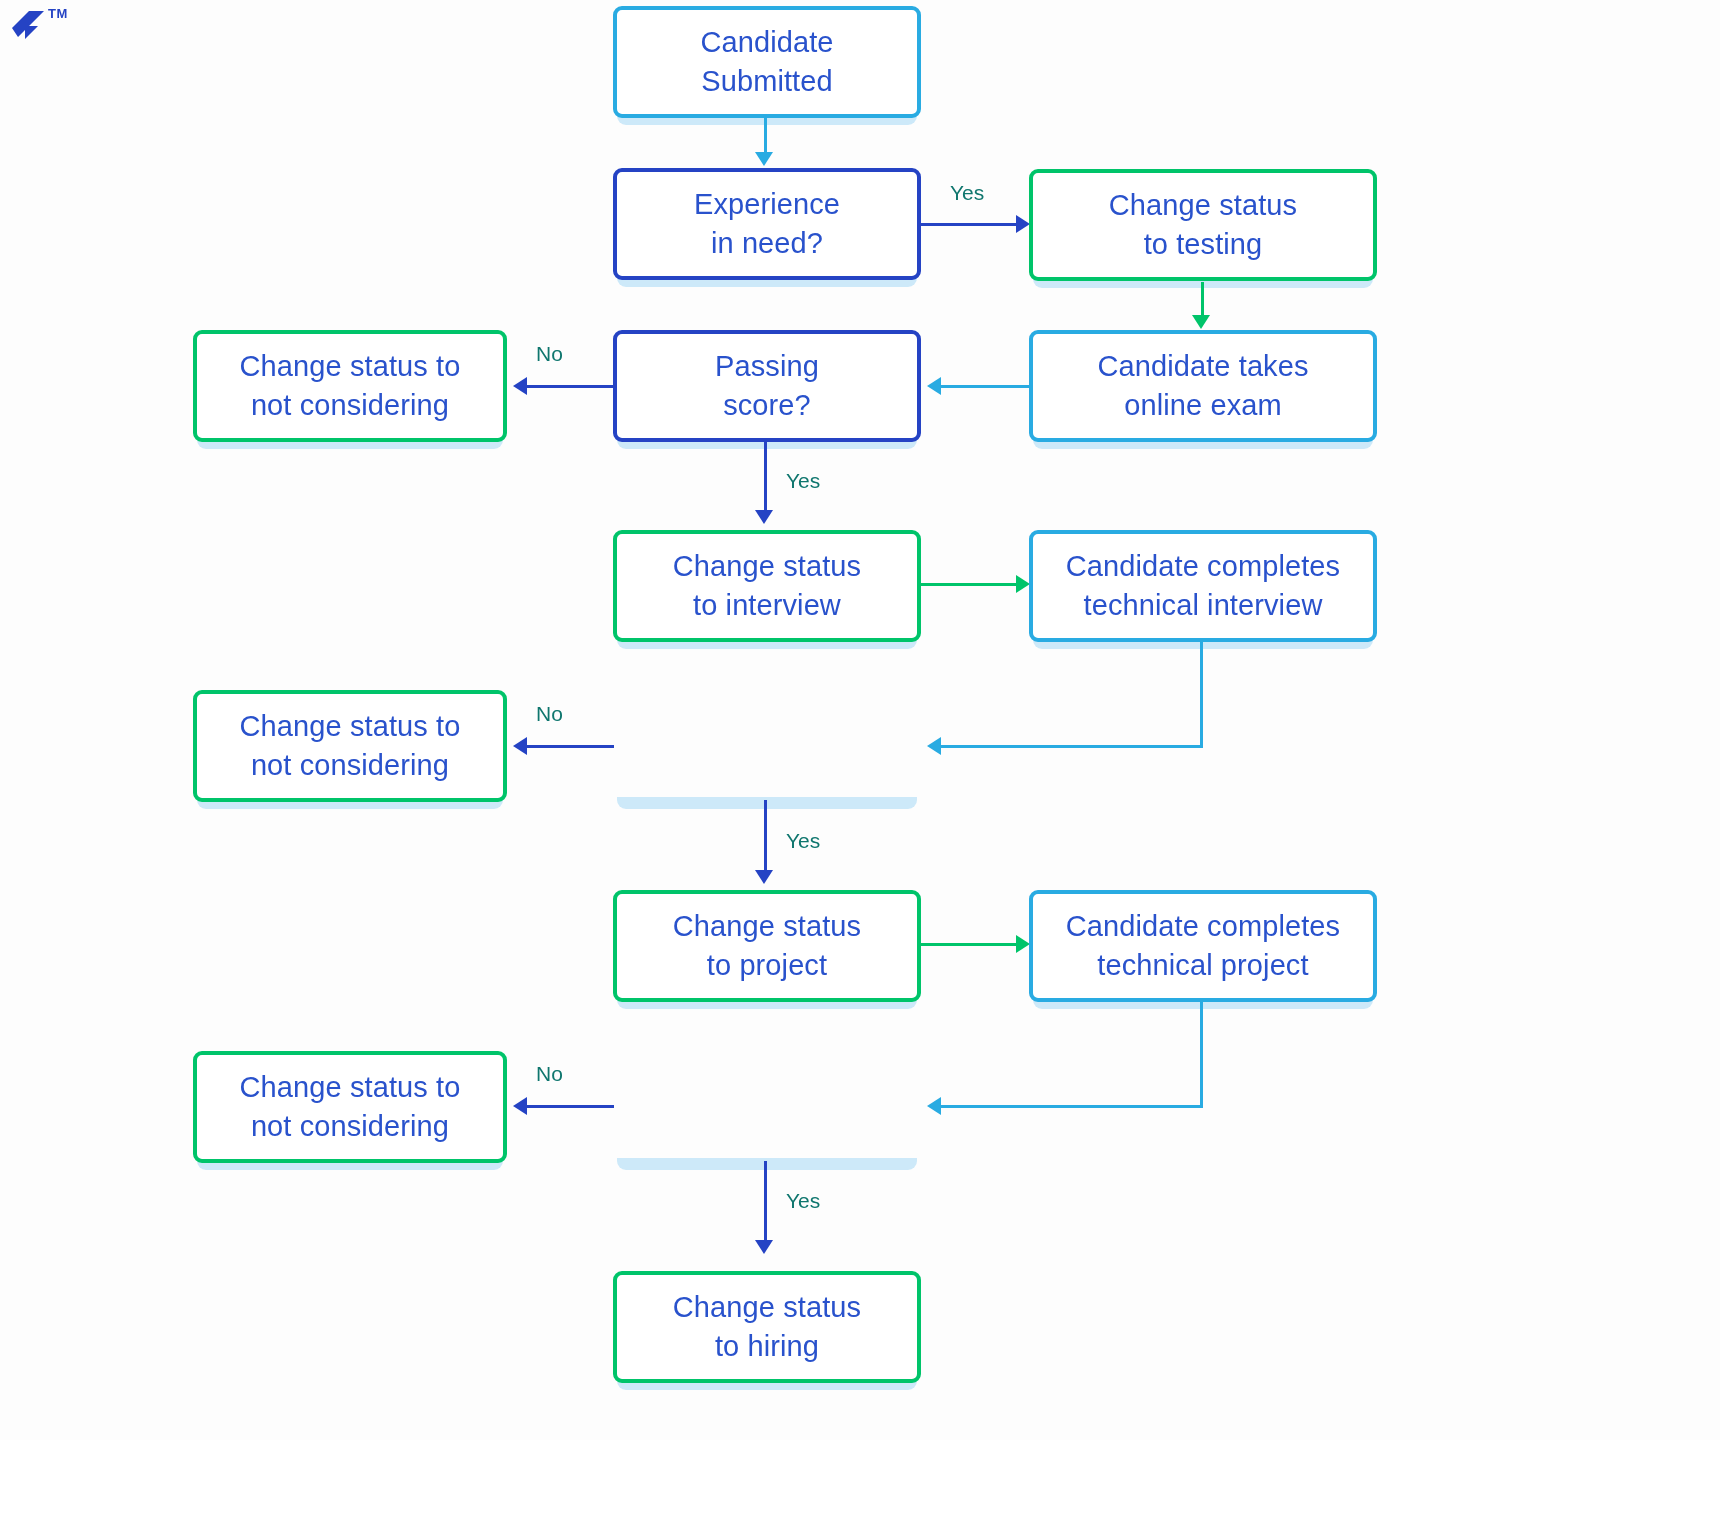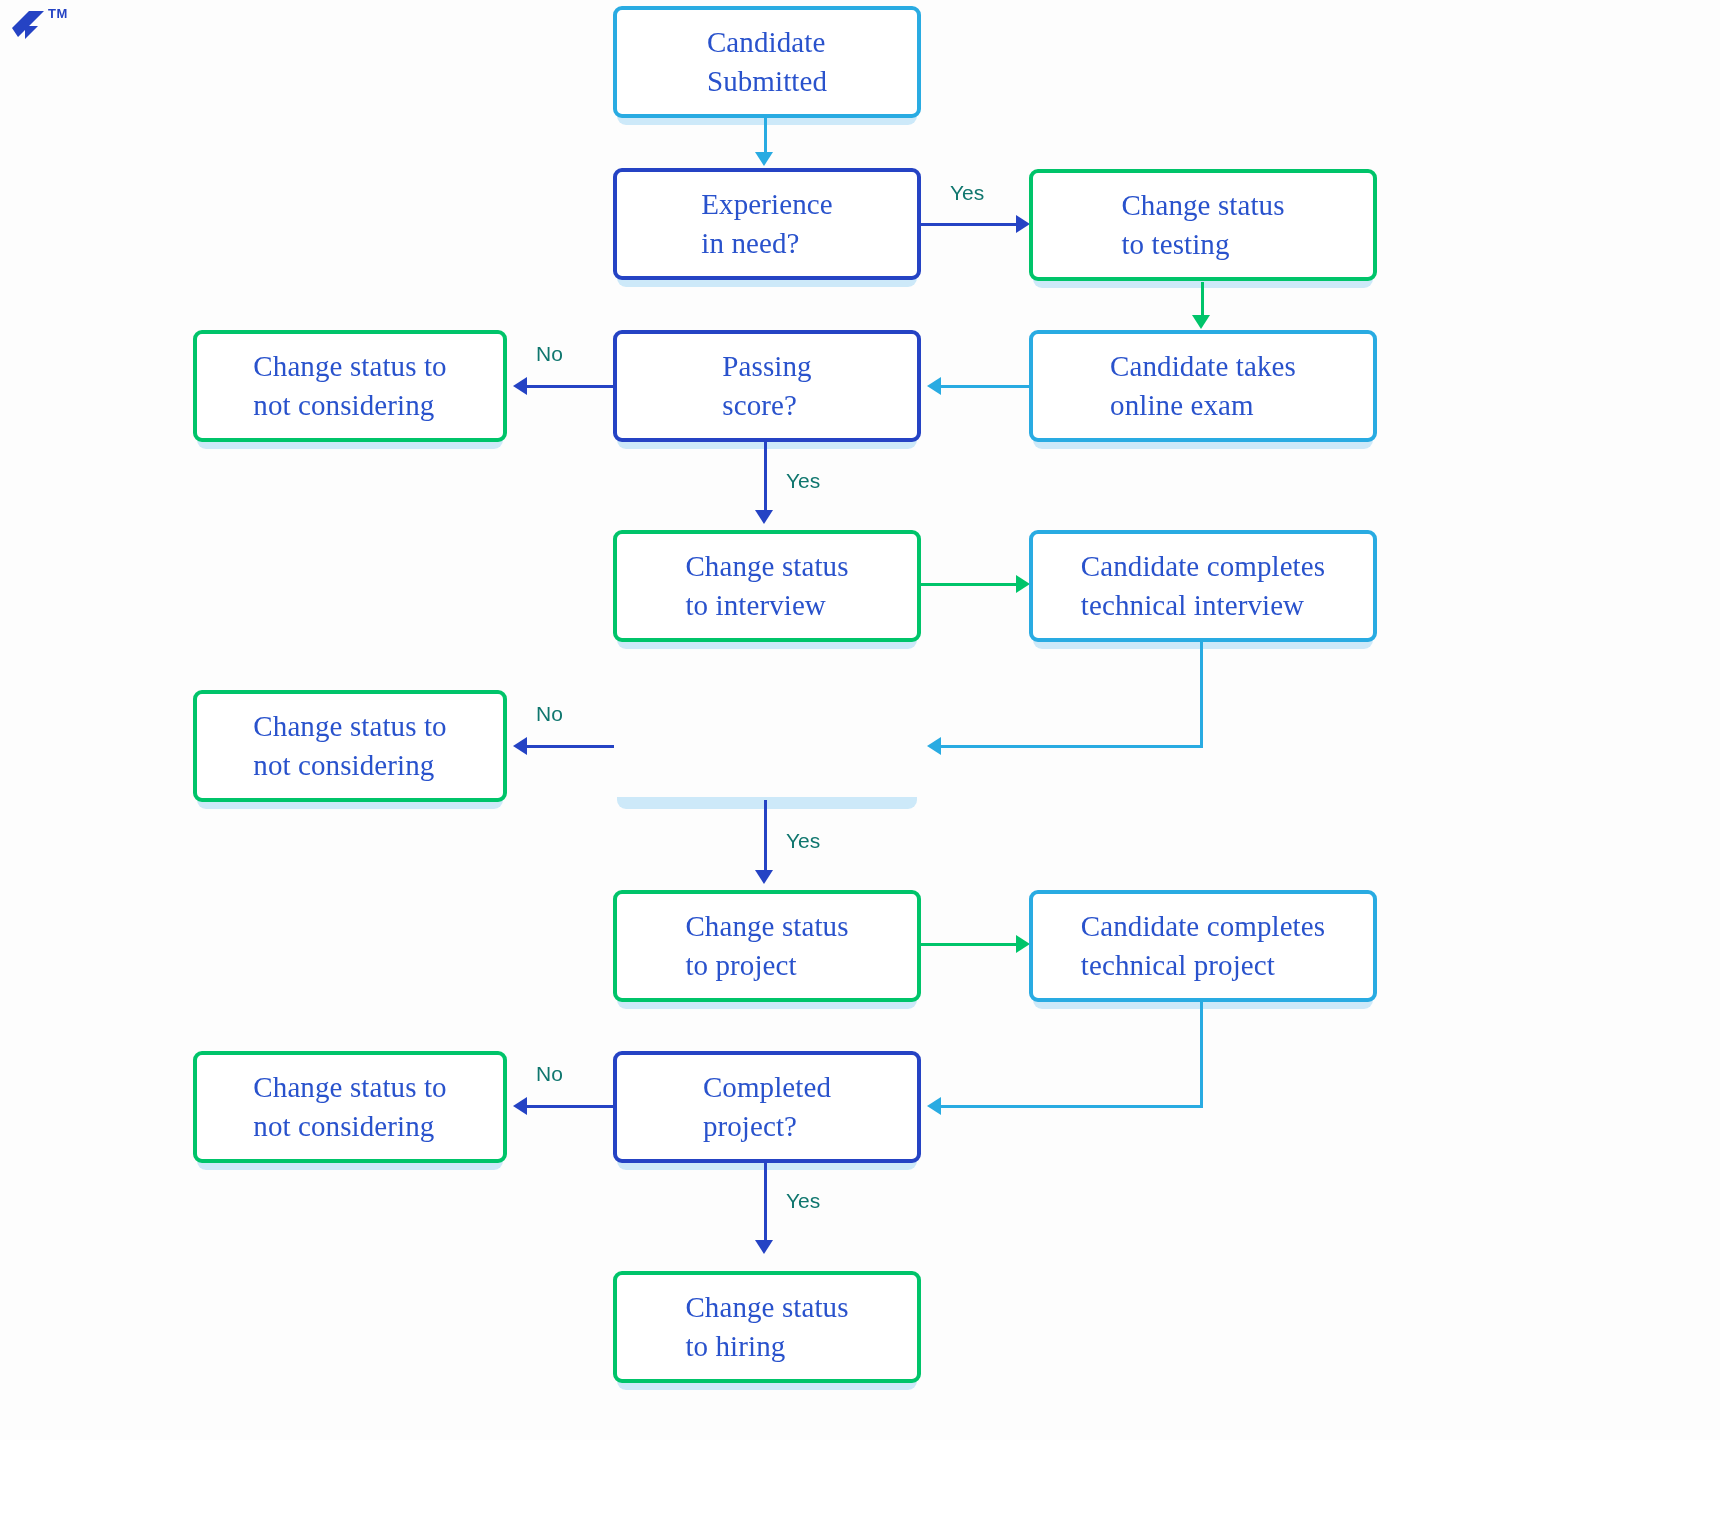--- a/index.html
+++ b/index.html
@@ -38,28 +38,27 @@
   .node {
     position: absolute;
     box-sizing: border-box;
     background: #ffffff;
     border-radius: 9px;
     border-style: solid;
     border-width: 4px;
     display: flex;
     align-items: center;
     justify-content: center;
-    text-align: left;
+    text-align: center;
     color: #2952cc;
     font-size: 29px;
     line-height: 1.36;
     font-weight: 400;
     letter-spacing: .1px;
     z-index: 3;
-    font-family: Liberation Serif, serif;
   }
   .node .txt { display: block; white-space: pre-line; }
   .node.light  { border-color: #29abe2; }
   .node.dark   { border-color: #2543c4; }
   .node.green  { border-color: #00c46a; }
 
   
   .shadow {
     position: absolute;
     background: #cde9f9;
@@ -232,24 +231,20 @@
   <div class="node green" style="left:613px; top:890px; width:308px; height:112px;">
     <span class="txt">Change status
 to project</span>
   </div>
 
   <div class="node light" style="left:1029px; top:890px; width:348px; height:112px;">
     <span class="txt">Candidate completes
 technical project</span>
   </div>
 
-  <div class="node dark" style="left:613px; top:1051px; width:308px; height:112px;">
-    <span class="txt">Completed
-project?</span>
-  </div>
 
   <div class="node green" style="left:193px; top:1051px; width:314px; height:112px;">
     <span class="txt">Change status to
 not considering</span>
   </div>
 
   <div class="node green" style="left:613px; top:1271px; width:308px; height:112px;">
     <span class="txt">Change status
 to hiring</span>
   </div>

